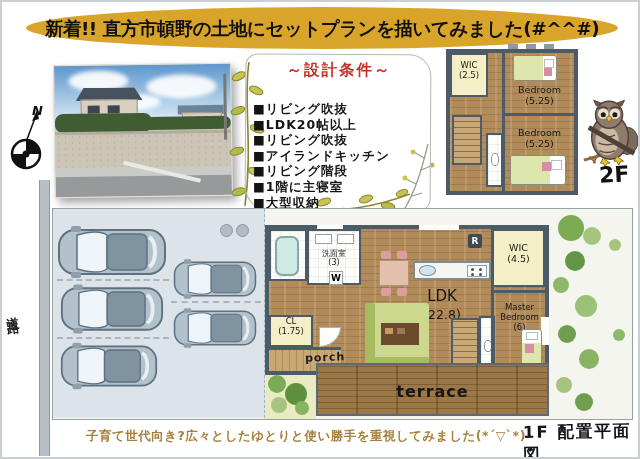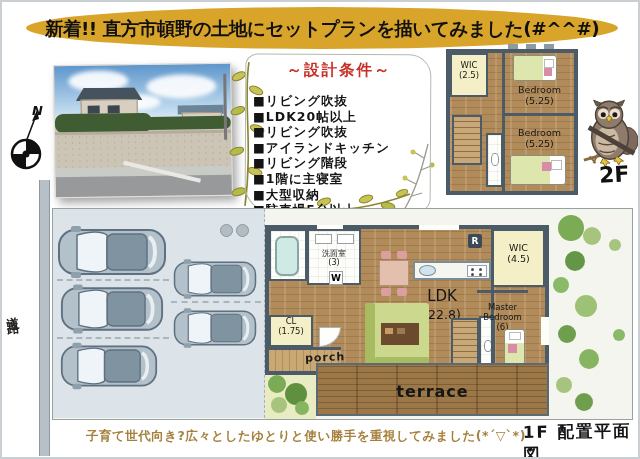--- a/index.html
+++ b/index.html
@@ -33,21 +33,21 @@
   .pole{background:#777;}
 
   
   #compass{left:6px;top:100px;width:44px;height:72px;}
 
   
   #cond-frame{left:243px;top:52px;width:186px;height:158px;border:1.5px solid #b3b9ae;
               border-radius:12px 22px 14px 26px;transform:rotate(.3deg);}
   #cond{left:251px;top:58px;width:172px;}
   #cond-title{display:block;text-align:center;color:#c53127;font-size:15.5px;font-weight:bold;
-              letter-spacing:2px;margin-bottom:12px;}
+              letter-spacing:2px;margin-bottom:20px;}
   #cond ul{list-style:none;margin:0;padding:0;}
   #cond li{font-size:12.5px;line-height:15.6px;font-weight:bold;color:#141414;
            letter-spacing:1px;white-space:nowrap;}
 
   .sprig{pointer-events:none;}
 
   
   .plan{background-color:#b18b5a;border:4px solid #4c5b68;
         background-image:repeating-linear-gradient(90deg,rgba(255,246,226,.14) 0 2px,transparent 2px 15px),
                          repeating-linear-gradient(0deg,transparent 0 6px,rgba(93,61,31,.22) 6px 7px);}
@@ -394,21 +394,21 @@
 
       <div class="abs wall" style="left:222px;top:0;width:3px;height:142px;"></div>
 
       <div class="abs paleroom" style="left:225px;top:0;width:51px;height:58px;border-left:none;">
         <div class="roomlabel" style="margin-top:12px;font-size:9.5px;">
           <span>WIC</span><br>
           <span>(4.5)</span>
         </div>
       </div>
 
-      <div class="abs" style="left:208px;top:61px;width:51px;height:93px;border-top:3px solid #4c5b68;">
+      <div class="abs" style="left:225px;top:61px;width:51px;height:93px;border-top:3px solid #4c5b68;">
         <div class="roomlabel" style="margin-top:10px;font-size:8.5px;padding:0 1px;">
           <span>Master Bedroom</span><br>
           <span>(6)</span>
         </div>
         <div class="abs bed" style="left:27px;top:36px;width:21px;height:42px;">
           <div class="blanket" style="left:0;bottom:0;width:100%;height:68%;"></div>
           <div class="pillow" style="left:4px;top:2px;width:12px;height:8px;"></div>
           <div class="pinkacc" style="left:3px;top:14px;width:9px;height:9px;"></div>
         </div>
       </div>

